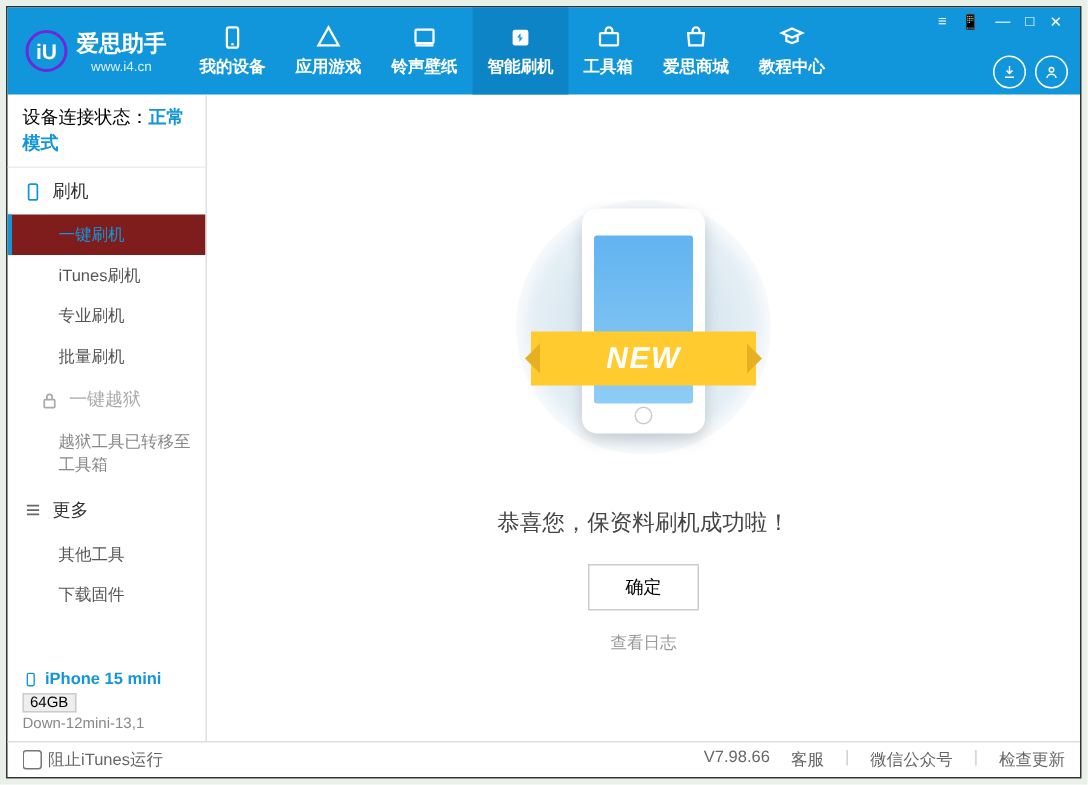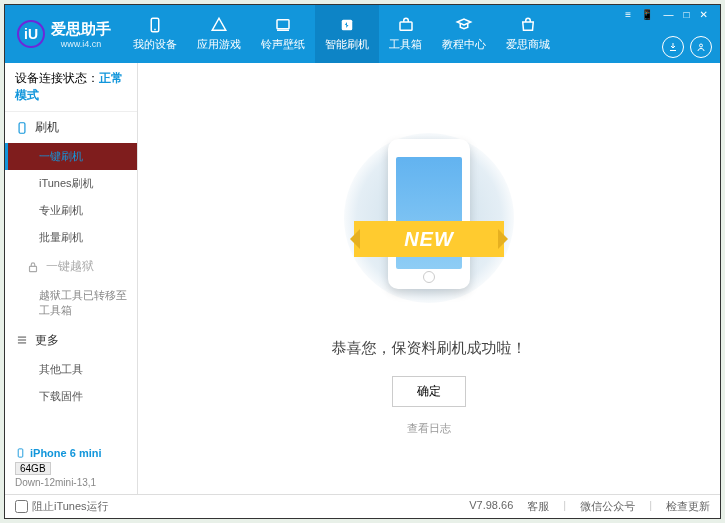--- a/index.html
+++ b/index.html
@@ -5,21 +5,21 @@
 * { margin: 0; padding: 0; box-sizing: border-box; }
 body { font-family: "Microsoft YaHei", sans-serif; font-size: 12px; background: #e8f0e8; padding: 4px; }
 .window { width: 717px; height: 515px; background: #fff; border: 1px solid #333; display: flex; flex-direction: column; }
 .header { background: #1296db; color: #fff; height: 58px; display: flex; align-items: stretch; }
 .logo-area { display: flex; align-items: center; padding: 0 12px; gap: 6px; }
 .logo-icon { width: 28px; height: 28px; border: 2px solid #6d28d9; border-radius: 50%; display: flex; align-items: center; justify-content: center; font-weight: bold; font-size: 14px; }
 .logo-text { display: flex; flex-direction: column; text-align: center; }
 .logo-title { font-size: 15px; font-weight: bold; }
 .logo-url { font-size: 9px; opacity: 0.85; }
 .nav-tabs { display: flex; flex: 1; }
-.nav-tab { display: flex; flex-direction: column; align-items: center; justify-content: center; padding: 4px 10px; cursor: pointer; gap: 3px; font-size: 11px; }
+.nav-tab { display: flex; flex-direction: column; align-items: center; justify-content: center; padding: 4px 10px; cursor: pointer; gap: 3px; font-size: 11px; font-weight: bold; }
 .nav-tab.active { background: #0d84c6; }
 .nav-tab svg { width: 18px; height: 18px; }
 .header-right { display: flex; align-items: flex-start; padding: 4px 8px; gap: 8px; }
 .win-ctrls { display: flex; gap: 2px; font-size: 10px; }
 .win-ctrls span { padding: 0 4px; cursor: pointer; }
 .header-icons { display: flex; gap: 6px; align-items: center; margin-top: 12px; }
 .circle-btn { width: 22px; height: 22px; border: 1.5px solid #fff; border-radius: 50%; display: flex; align-items: center; justify-content: center; cursor: pointer; }
 .circle-btn svg { width: 12px; height: 12px; }
 
 .body-area { flex: 1; display: flex; overflow: hidden; }
@@ -106,31 +106,31 @@
       </div>
       <div class="nav-tab">
         <svg viewBox="0 0 24 24" fill="none" stroke="#fff" stroke-width="2">
             <rect x="4" y="8" width="16" height="11" rx="1"></rect>
             <path d="M9 8V6a3 3 0 016 0v2"></path>
           </svg>
         <span>工具箱</span>
       </div>
       <div class="nav-tab">
         <svg viewBox="0 0 24 24" fill="none" stroke="#fff" stroke-width="2">
+            <path d="M5 8h14l-1 11H6z"></path>
+            <path d="M9 8V6a3 3 0 016 0v2"></path>
+          </svg>
+        <span>爱思商城</span>
+      </div>
+      <div class="nav-tab">
+        <svg viewBox="0 0 24 24" fill="none" stroke="#fff" stroke-width="2">
             <path d="M3 8l9-4 9 4-9 4z"></path>
             <path d="M7 10v5l5 2 5-2v-5"></path>
           </svg>
         <span>教程中心</span>
-      </div>
-      <div class="nav-tab">
-        <svg viewBox="0 0 24 24" fill="none" stroke="#fff" stroke-width="2">
-            <path d="M5 8h14l-1 11H6z"></path>
-            <path d="M9 8V6a3 3 0 016 0v2"></path>
-          </svg>
-        <span>爱思商城</span>
       </div>
     </div>
     <div class="header-right">
       <div style="display:flex;flex-direction:column;align-items:flex-end;gap:4px">
         <div class="win-ctrls">
           <span>≡</span>
           <span>📱</span>
           <span>—</span>
           <span>□</span>
           <span>✕</span>
@@ -192,21 +192,21 @@
         <div class="side-item">下载固件</div>
 
       </div>
 
 
       <div class="device-box">
         <div class="device-name">
           <svg width="11" height="14" viewBox="0 0 24 24" fill="none" stroke="#1296db" stroke-width="2">
               <rect x="7" y="3" width="10" height="18" rx="2"></rect>
             </svg>
-          <span>iPhone 6 mini</span>
+          <span>iPhone 15 mini</span>
         </div>
         <span class="device-badge">64GB</span>
         <div class="device-sub">Down-12mini-13,1</div>
       </div>
     </div>
 
     <div class="main">
       <div class="phone-illus">
         <div class="phone-glow"></div>
         <div class="phone-body">

